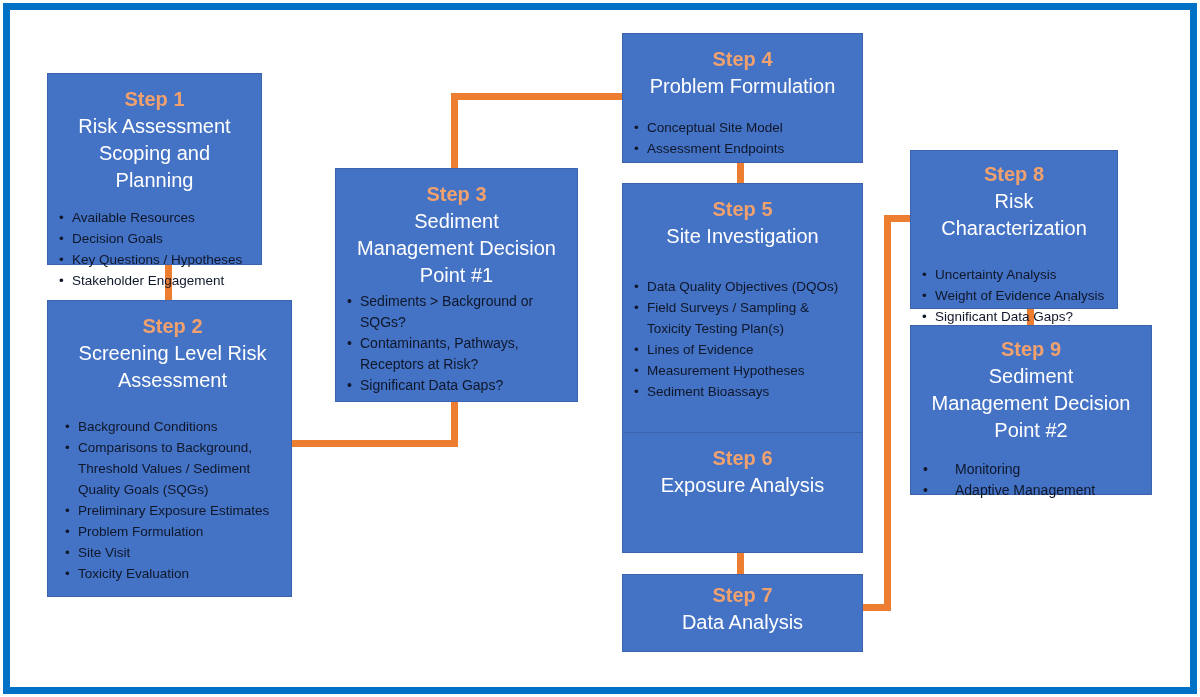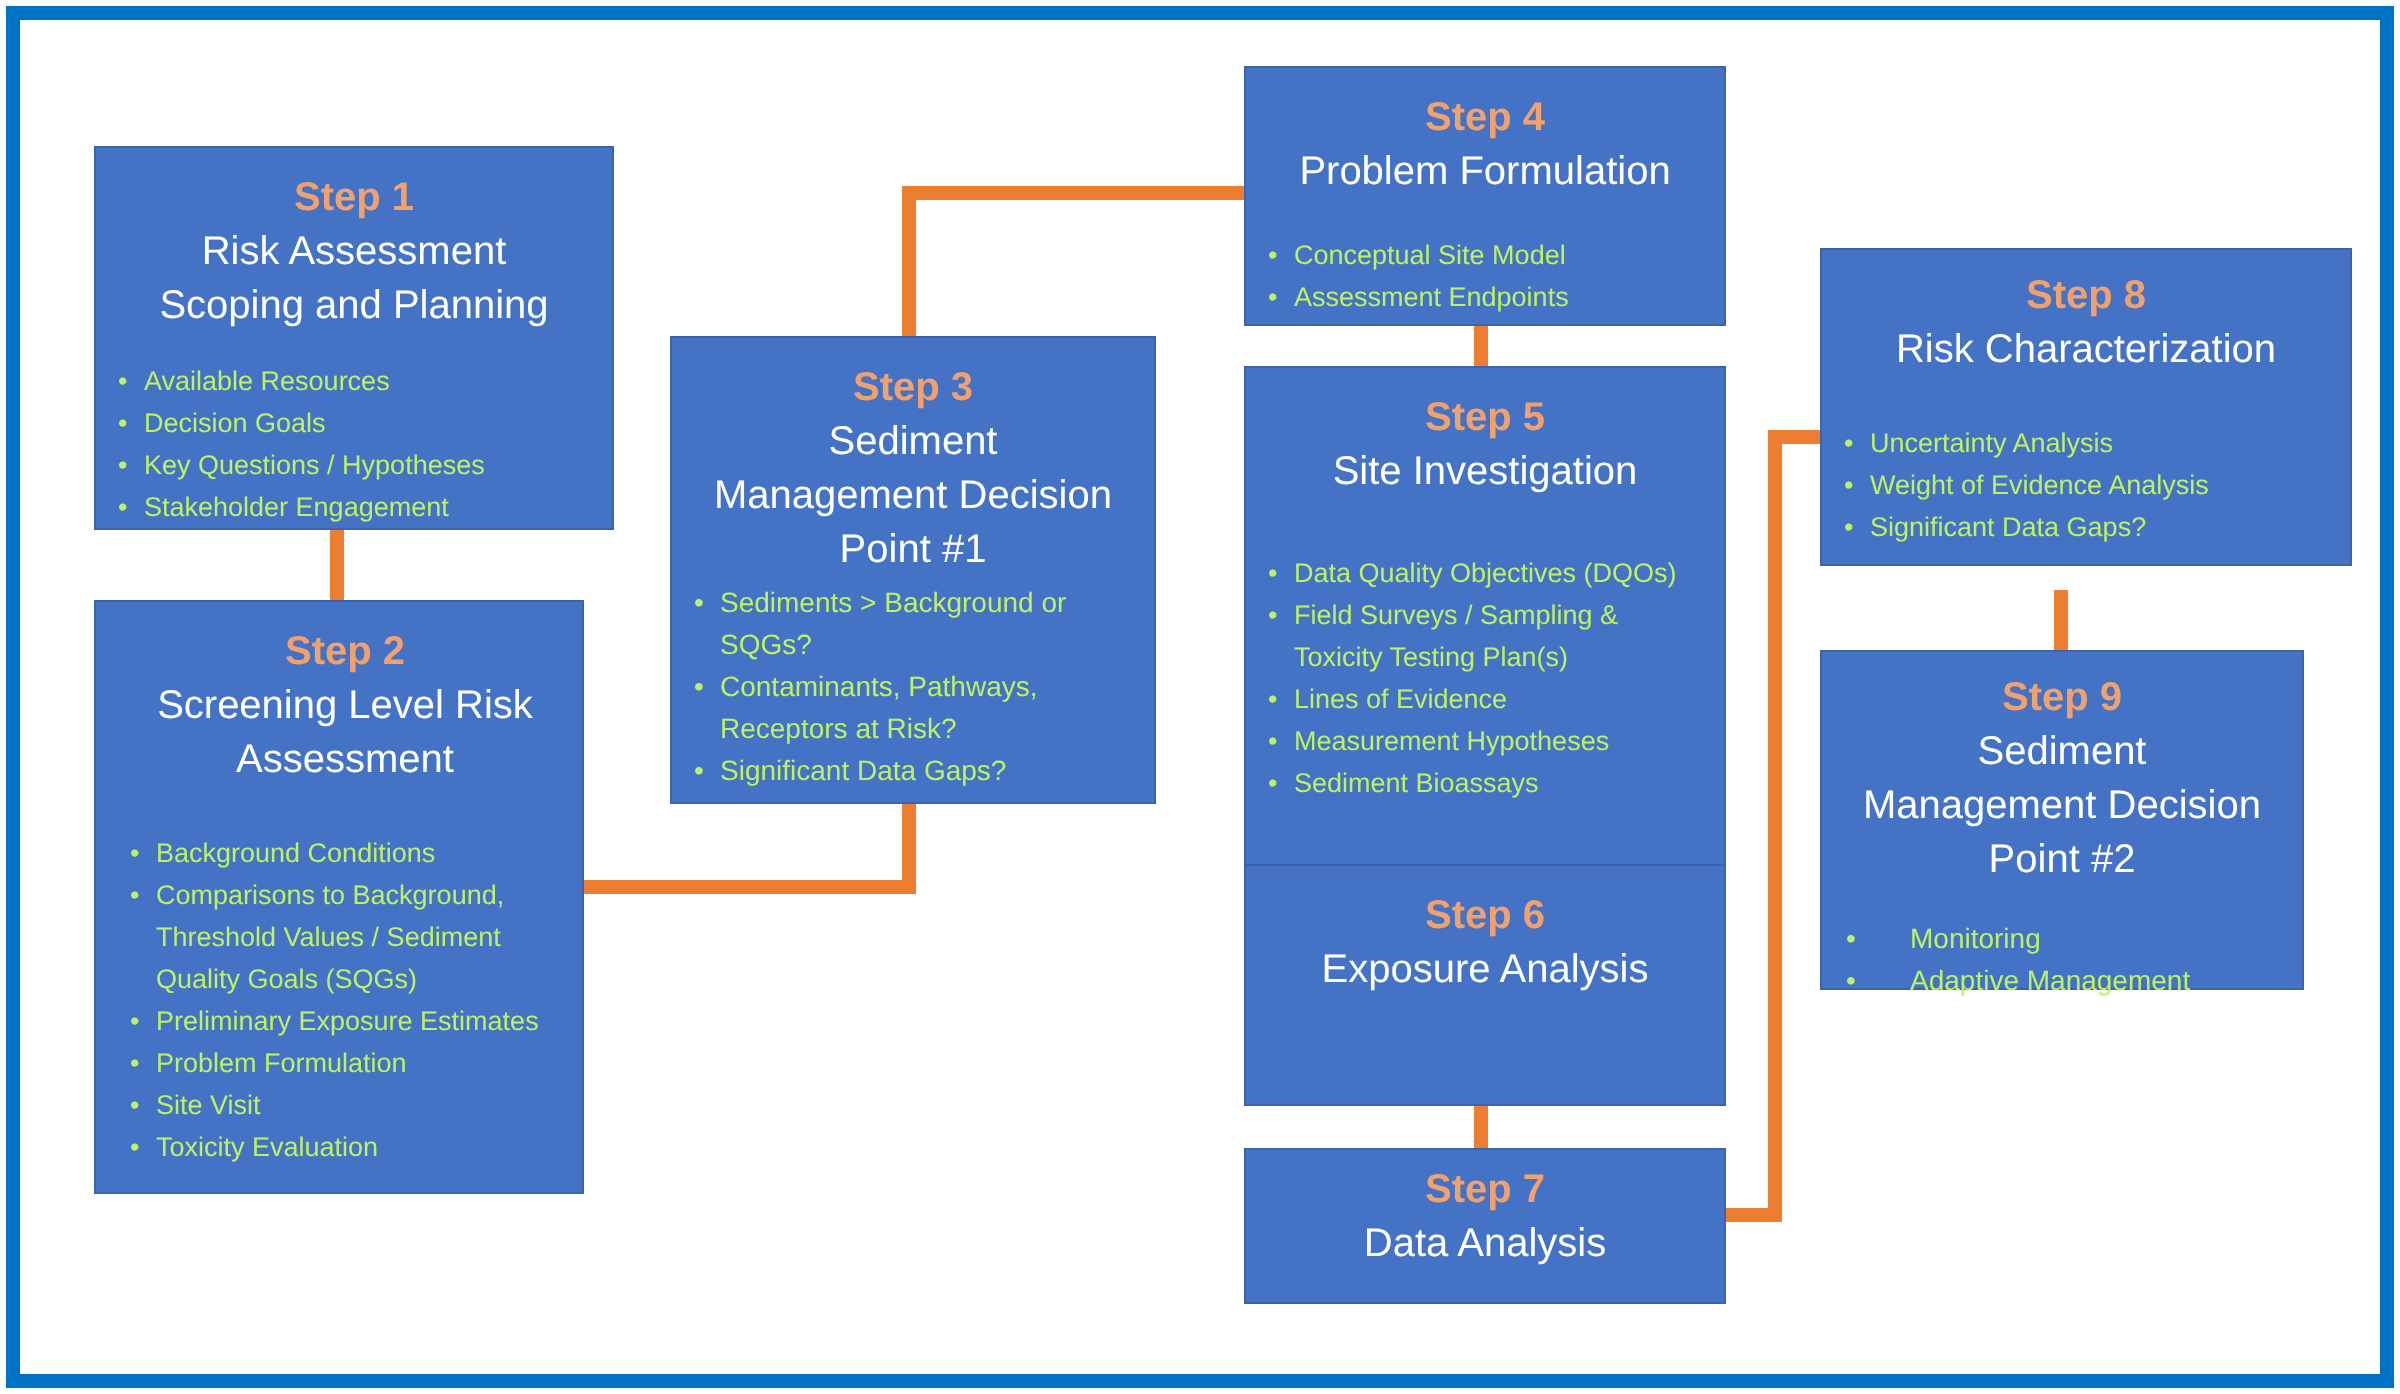--- a/index.html
+++ b/index.html
@@ -39,43 +39,43 @@
     font-weight: 400;
     line-height: 27px;
     white-space: pre-line;
     color: #ffffff;
   }
   ul.bullets {
     list-style: none;
     margin-top: 12px;
     font-size: 13.5px;
     line-height: 21px;
-    color: #bef264;
+    color: #0f172a;
   }
   ul.bullets li {
     position: relative;
     padding-left: 14px;
   }
   ul.bullets li::before {
     content: "\2022";
     position: absolute;
     left: 1px;
   }
   .box.wide-bullets ul.bullets li { padding-left: 34px; }
   .box.wide-bullets ul.bullets li::before { left: 2px; }
 
   
-  .s1 { left: 47px;  top: 73px;  width: 260px; height: 192px; }
+  .s1 { left: 47px;  top: 73px;  width: 215px; height: 192px; }
   .s2 { left: 47px;  top: 300px; width: 245px; height: 297px; padding-left: 16px; }
   .s3 { left: 335px; top: 168px; width: 243px; height: 234px; }
   .s4 { left: 622px; top: 33px;  width: 241px; height: 130px; }
   .s5 { left: 622px; top: 183px; width: 241px; height: 294px; }
   .s6 { left: 622px; top: 432px; width: 241px; height: 121px; }
   .s7 { left: 622px; top: 574px; width: 241px; height: 78px; }
-  .s8 { left: 910px; top: 124px; width: 266px; height: 159px; }
+  .s8 { left: 910px; top: 150px; width: 208px; height: 159px; }
   .s9 { left: 910px; top: 325px; width: 242px; height: 170px; }
 
   .s1 ul.bullets { margin-top: 13px; }
   .s2 ul.bullets { margin-top: 22px; }
   .s3 ul.bullets { margin-top: 2px; font-size: 14px; }
   .s4 ul.bullets { margin-top: 17px; }
   .s5 ul.bullets { margin-top: 26px; }
   .s6 ul.bullets { margin-top: 15px; }
   .s8 ul.bullets { margin-top: 22px; }
   .s9 ul.bullets { margin-top: 15px; font-size: 14px; }

